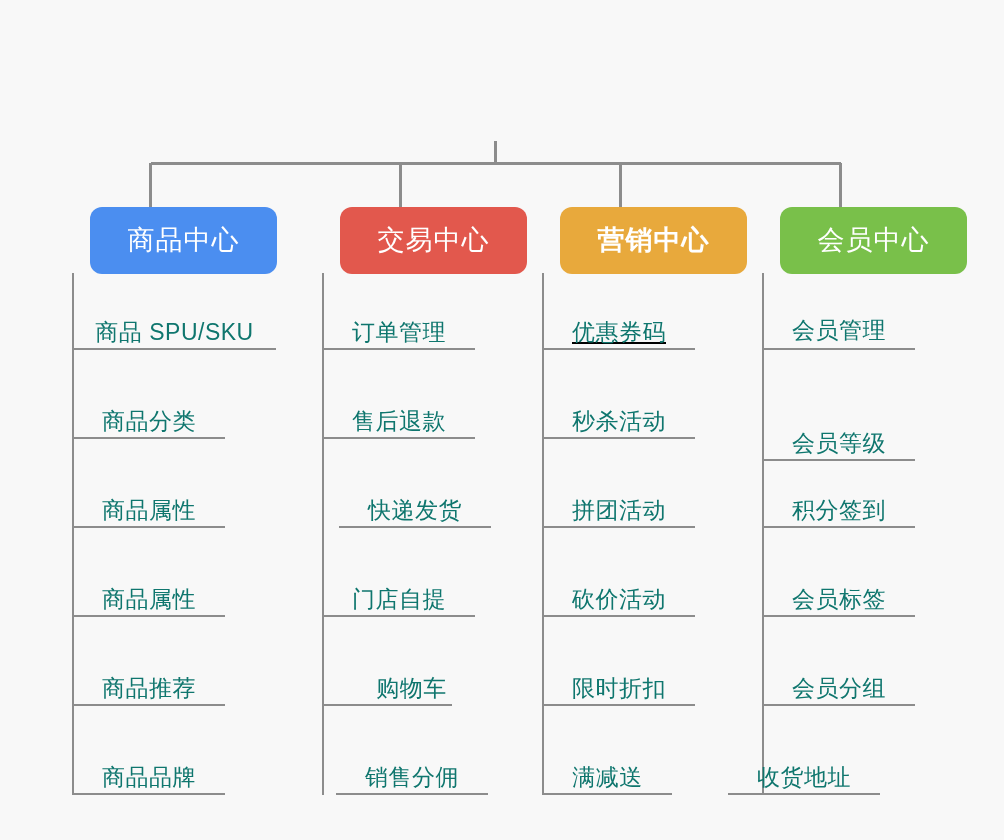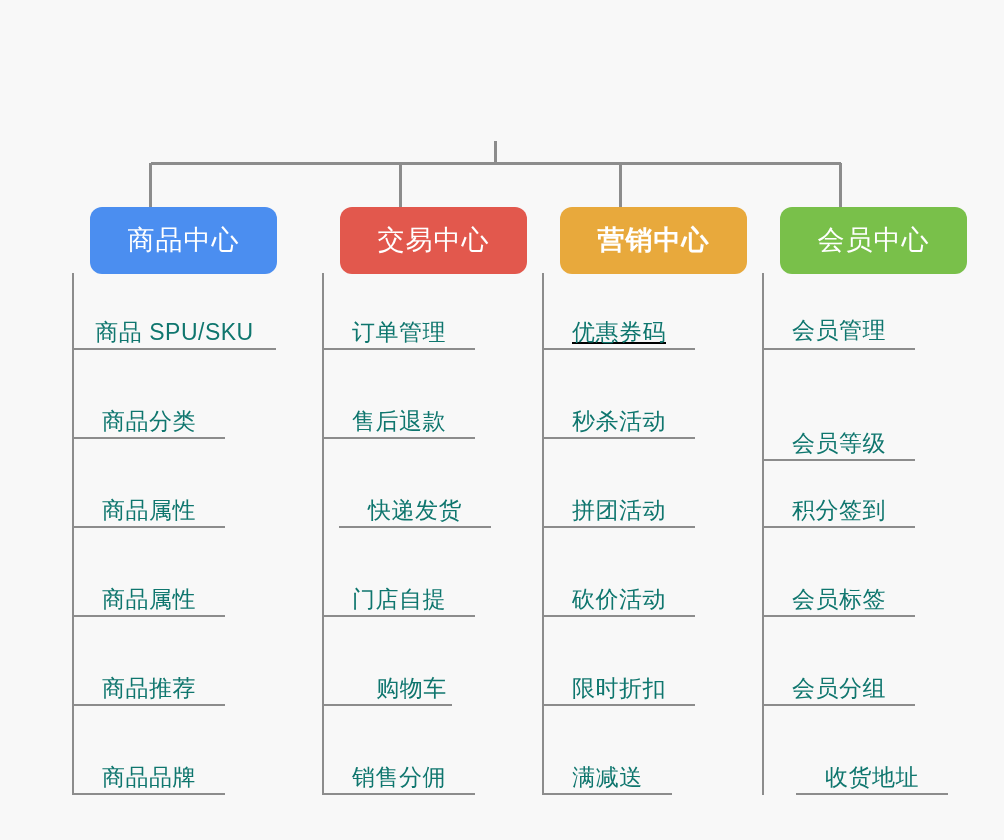--- a/index.html
+++ b/index.html
@@ -148,21 +148,21 @@
       </div>
       <div class="leaf" style="left: 323px; top: 476px; width: 152px; height: 52px; margin-left: 16px;">
         <span class="leaf-label">快递发货</span>
       </div>
       <div class="leaf" style="left: 323px; top: 565px; width: 152px; height: 52px;">
         <span class="leaf-label">门店自提</span>
       </div>
       <div class="leaf" style="left: 323px; top: 654px; width: 129px; height: 52px; padding-left: 48px;">
         <span class="leaf-label">购物车</span>
       </div>
-      <div class="leaf" style="left: 323px; top: 743px; width: 152px; height: 52px;">
+      <div class="leaf" style="left: 336px; top: 743px; width: 152px; height: 52px;">
         <span class="leaf-label">销售分佣</span>
       </div>
       <div class="cat-box" style="left: 527px; top: 207px; width: 187px; background: rgb(232, 169, 60); font-weight: bold;">
         <span>营销中心</span>
       </div>
       <div class="leaf" style="left: 543px; top: 298px; width: 152px; height: 52px; text-decoration: underline;">
         <span class="leaf-label">优惠券码</span>
       </div>
       <div class="leaf" style="left: 543px; top: 387px; width: 152px; height: 52px;">
         <span class="leaf-label">秒杀活动</span>
@@ -190,18 +190,18 @@
       </div>
       <div class="leaf" style="left: 763px; top: 476px; width: 152px; height: 52px;">
         <span class="leaf-label">积分签到</span>
       </div>
       <div class="leaf" style="left: 763px; top: 565px; width: 152px; height: 52px;">
         <span class="leaf-label">会员标签</span>
       </div>
       <div class="leaf" style="left: 763px; top: 654px; width: 152px; height: 52px;">
         <span class="leaf-label">会员分组</span>
       </div>
-      <div class="leaf" style="left: 796px; top: 743px; width: 152px; height: 52px;">
+      <div class="leaf" style="left: 728px; top: 743px; width: 152px; height: 52px;">
         <span class="leaf-label">收货地址</span>
       </div>
     </div>
 
 </div>
 
 </body></html>

